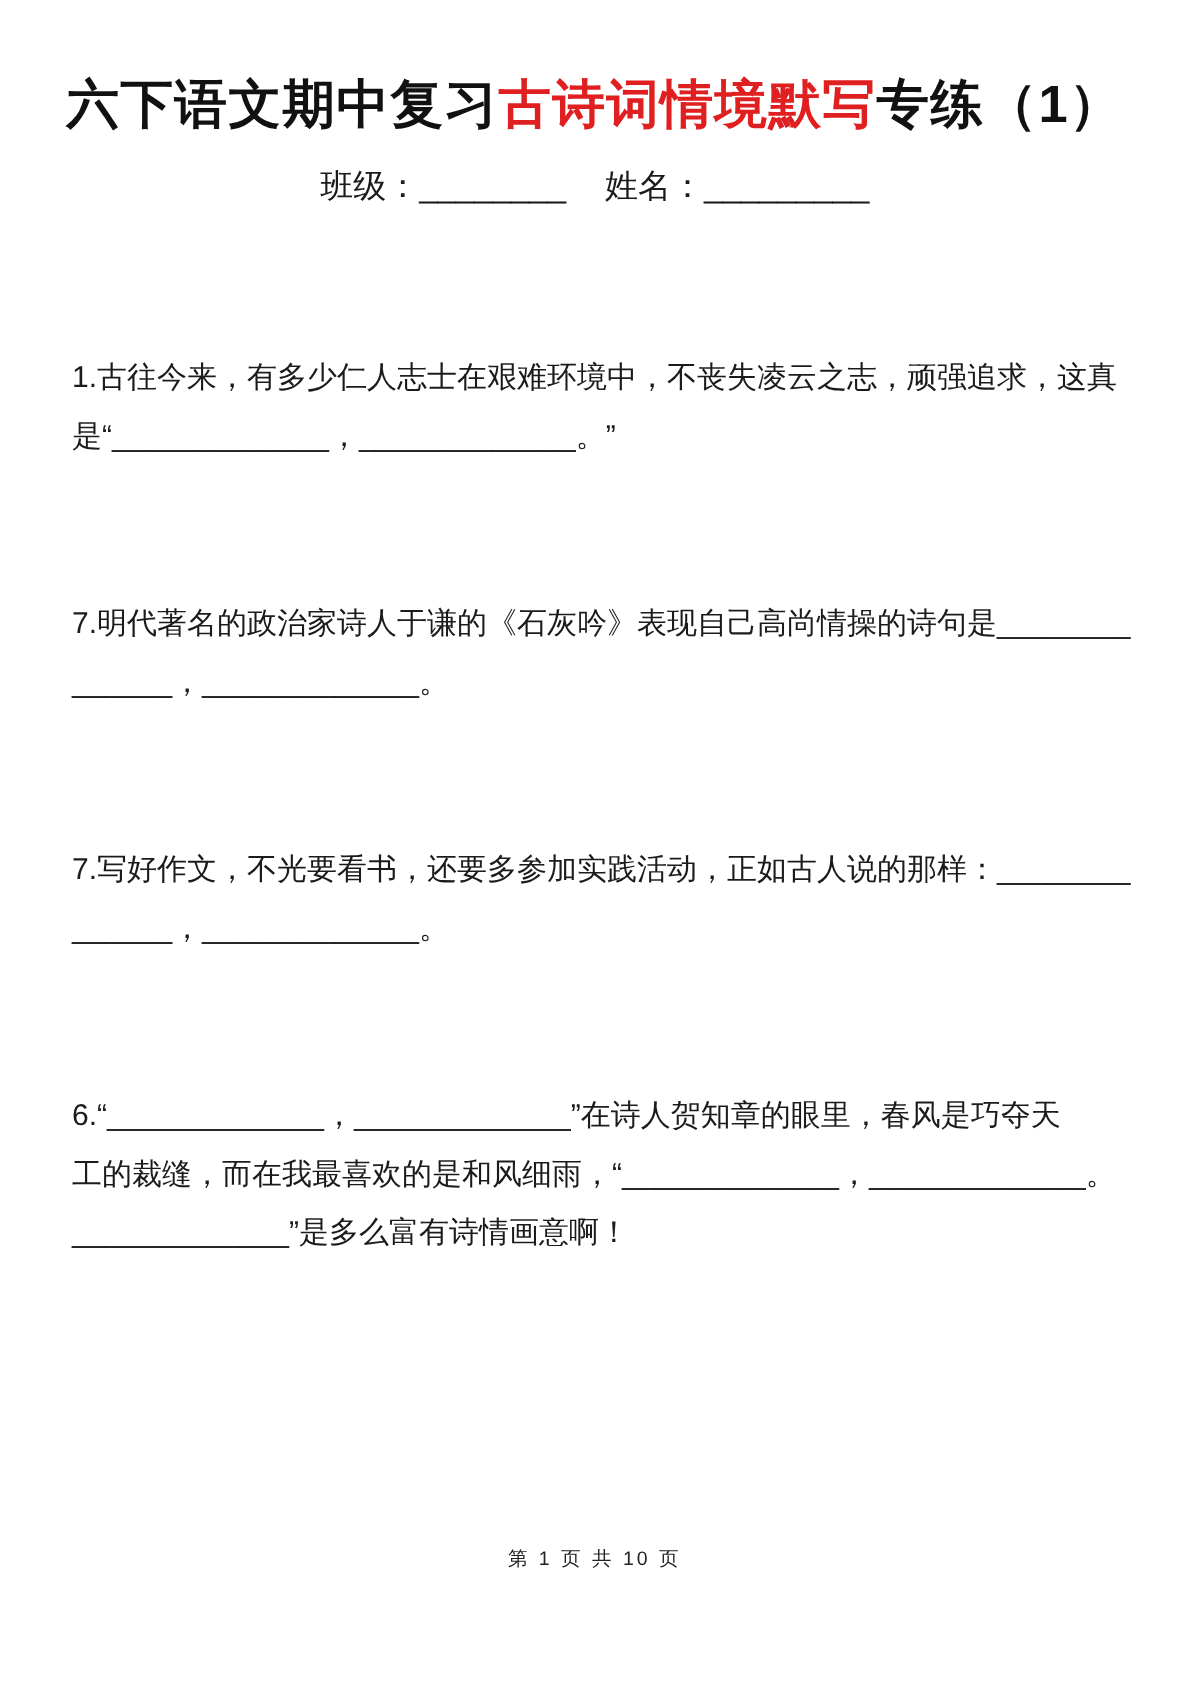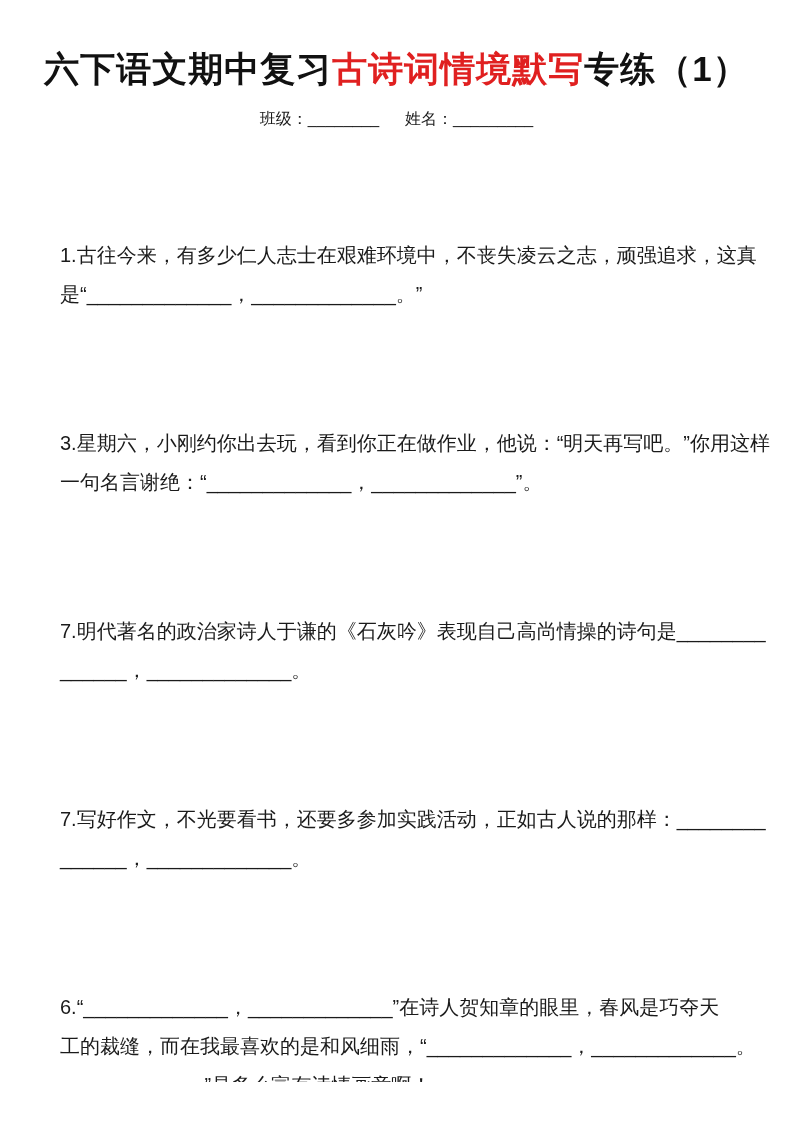--- a/index.html
+++ b/index.html
@@ -30,36 +30,36 @@
     letter-spacing: 1px;
     color: #111111;
     white-space: nowrap;
   }
   .title .highlight {
     
   }
   .header-line {
     margin-top: 16px;
     text-align: center;
-    font-size: 16px;
+    font-size: 22px;
     color: #1b1b1b;
   }
   .header-gap {
     display: inline-block;
     width: 26px;
   }
   .questions {
     padding: 12px 28px 0 44px;
     font-size: 20px;
     line-height: 39px;
     white-space: pre;           
     color: #1b1b1b;
   }
   .questions p {
-    margin: 16px;
+    margin: 4px;
   }
   .footer {
     position: absolute;
     left: 0;
     right: 0;
     bottom: 34px;
     text-align: center;
     font-size: 13px;
     letter-spacing: 2px;
     color: #222222;
@@ -74,28 +74,29 @@
     <span data-bind="title.prefix" data-bind-color="title.text_color" style="color: rgb(17, 17, 17);">六下语文期中复习</span><span class="highlight" data-bind="title.highlight" data-bind-color="title.highlight_color" style="color: rgb(224, 32, 32);">古诗词情境默写</span><span data-bind="title.suffix" data-bind-color="title.text_color" style="color: rgb(17, 17, 17);">专练（1）</span>
   </h1>
 
   <div class="header-line">
     <span data-bind="header.class_label">班级：</span><span data-bind="header.class_blank">________</span><span class="header-gap"></span><span data-bind="header.name_label">姓名：</span><span data-bind="header.name_blank">_________</span>
   </div>
 
   <div class="questions">
     <p data-bind="questions.0.text">1.古往今来，有多少仁人志士在艰难环境中，不丧失凌云之志，顽强追求，这真
 是“_____________，_____________。”</p>
-    <p data-bind="questions.2.text">3.星期六，小刚约你出去玩，看到你正在做作业，他说：“明天再写吧。”你用这样
-一句名言谢绝：“_____________，_____________”。</p>
     <p data-bind="questions.3.text">7.明代著名的政治家诗人于谦的《石灰吟》表现自己高尚情操的诗句是________
 ______，_____________。</p>
     <p data-bind="questions.4.text">7.写好作文，不光要看书，还要多参加实践活动，正如古人说的那样：________
 ______，_____________。</p>
     <p data-bind="questions.5.text">6.“_____________，_____________”在诗人贺知章的眼里，春风是巧夺天
 工的裁缝，而在我最喜欢的是和风细雨，“_____________，_____________。
 _____________”是多么富有诗情画意啊！</p>
     
     
     
   </div>
 
+  <div class="footer">
+    <span data-bind="footer.page_info">第 1 页 共 10 页</span>
+  </div>
 
 </div>
 
 </body></html>

